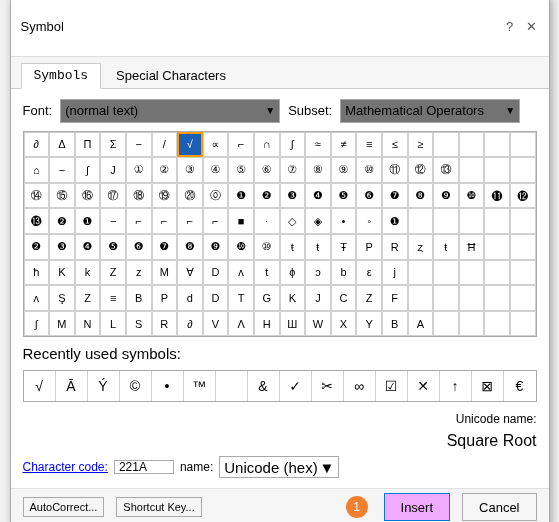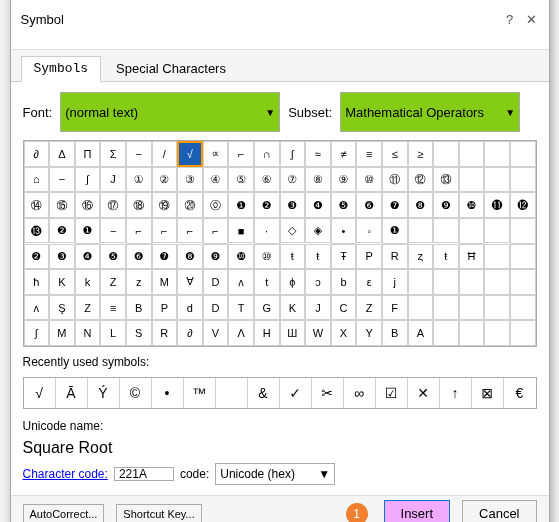--- a/index.html
+++ b/index.html
@@ -76,24 +76,24 @@
       align-items: center;
       margin-bottom: 8px;
       gap: 8px;
     }
     label {
       font-size: 13px;
       white-space: nowrap;
     }
     .select-box {
       border: 1px solid #aaa;
-      background: #84cc16;
+      background: #737373;
       padding: 2px 4px;
       font-size: 13px;
-      height: 40px;
+      height: 24px;
       cursor: pointer;
       display: flex;
       align-items: center;
       justify-content: space-between;
     }
     .select-font {
       width: 220px;
     }
     .select-subset {
       width: 180px;
@@ -121,21 +121,21 @@
       user-select: none;
       background: #fff;
       overflow: hidden;
     }
     .sym-cell.selected {
       background: #1a5fb4;
       color: #fff;
       border: 2px solid #f90;
     }
     .recently-label {
-      font-size: 12px;
+      font-size: 15px;
       margin-bottom: 8px;
     }
     .recent-row {
       display: flex;
       border: 1px solid #aaa;
       margin-bottom: 10px;
     }
     .recent-cell {
       width: 36px;
       height: 30px;
@@ -146,20 +146,21 @@
       font-size: 14px;
       cursor: pointer;
       background: #fff;
     }
     .recent-cell:last-child { border-right: none; }
     .unicode-row {
       display: flex;
       align-items: center;
       margin-bottom: 6px;
       gap: 4px;
+      justify-content: flex-end;
     }
     .unicode-name {
       font-size: 12px;
     }
     .unicode-name-val {
       font-size: 16px;
     }
     .char-code-row {
       display: flex;
       align-items: center;
@@ -178,21 +179,21 @@
       padding: 1px 4px;
       font-size: 12px;
     }
     .from-label {
       font-size: 12px;
     }
     .select-from {
       border: 1px solid #aaa;
       background: #fff;
       padding: 1px 4px;
-      font-size: 12px;
+      font-size: 15px;
       height: 22px;
       cursor: pointer;
       display: flex;
       align-items: center;
       width: 120px;
       justify-content: space-between;
     }
     .bottom-row {
       display: flex;
       justify-content: flex-end;
@@ -458,21 +459,21 @@
     <div class="unicode-row">
       <span class="unicode-name">Unicode name:</span>
     </div>
     <div class="unicode-row">
       <span class="unicode-name-val">Square Root</span>
     </div>
 
     <div class="char-code-row">
       <span class="char-code-link">Character code:</span>
       <input class="char-code-input" value="221A" style="">
-      <span class="from-label">code:</span>
+      <span class="from-label">name:</span>
       <div class="select-from">
         <span>Unicode (hex)</span>
         <span>▼</span>
       </div>
     </div>
   </div>
 
   <div class="bottom-row">
     <button class="btn shortcut-btn">AutoCorrect...</button>
     <button class="btn shortcut-btn">Shortcut Key...</button>

